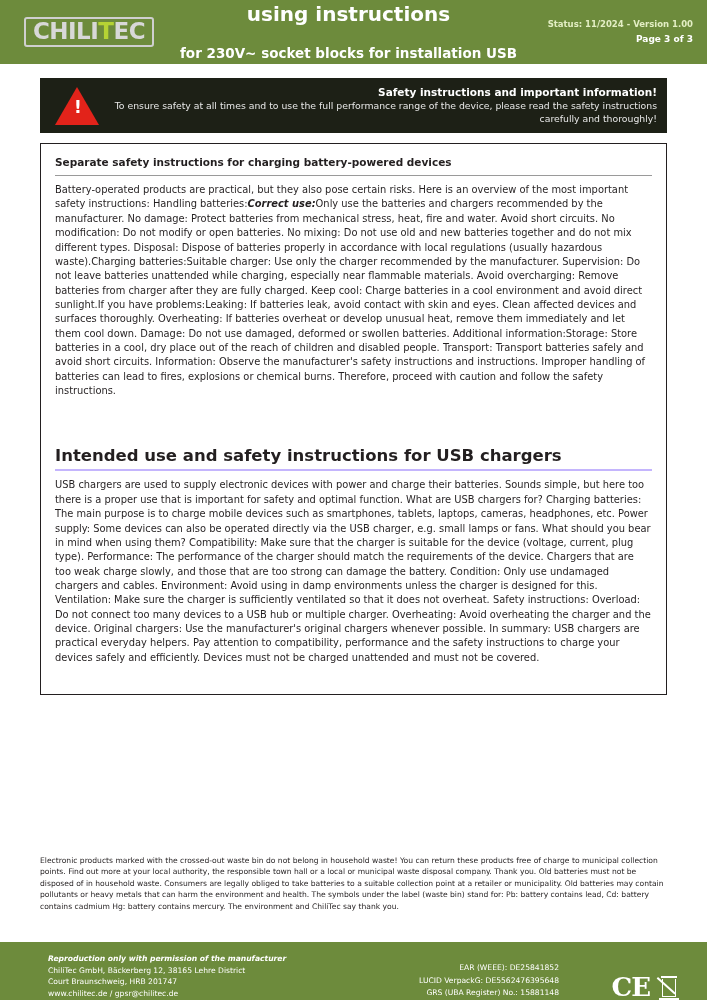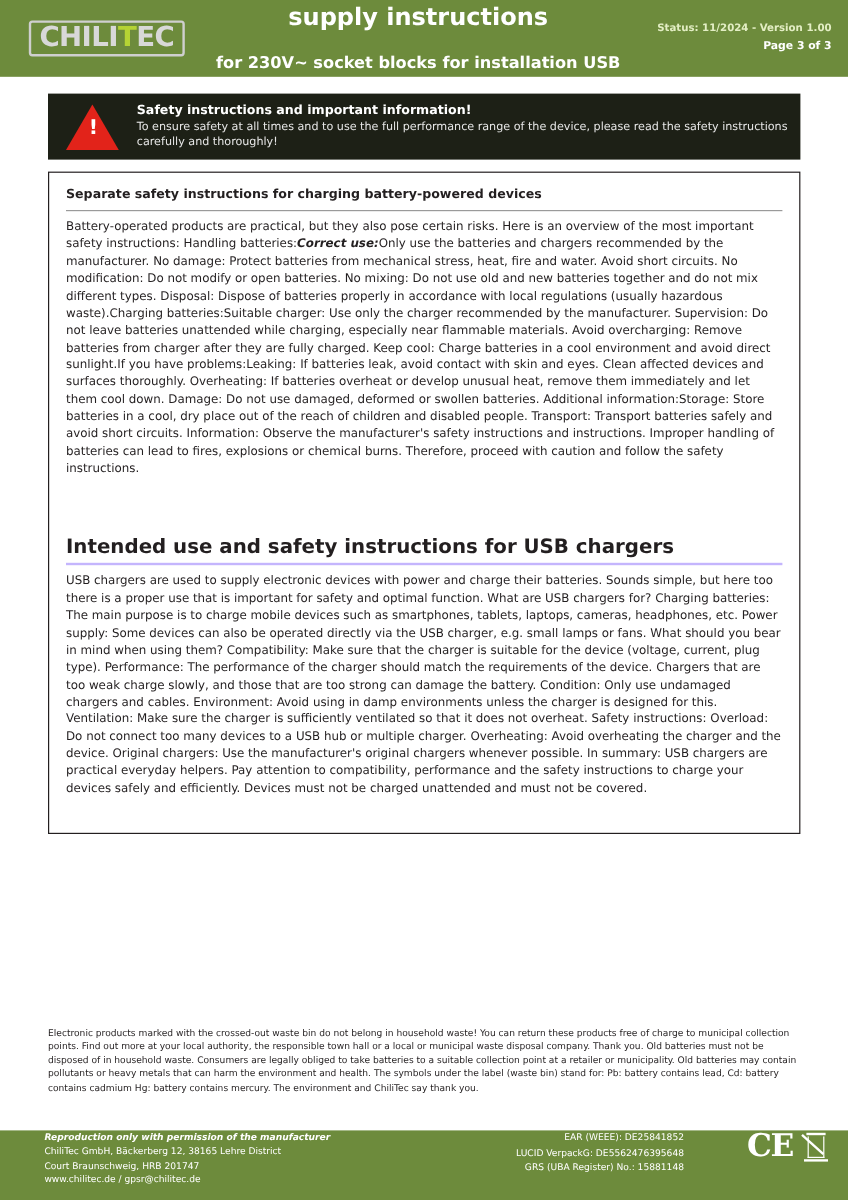--- a/index.html
+++ b/index.html
@@ -111,20 +111,21 @@
     color: #ffffff;
     font-size: 17px;
     font-weight: bold;
     line-height: 1;
     text-align: center;
   }
   .warn-text {
     padding: 8px 10px 8px 0;
     color: #ffffff;
     align-self: center;
+    text-align: right;
   }
   .warn-title {
     font-size: 10.5px;
     font-weight: bold;
     margin-bottom: 2px;
   }
   .warn-body {
     font-size: 9.3px;
     line-height: 1.35;
     color: #e7e7e7;
@@ -171,22 +172,22 @@
   }
 
   
   .footer {
     position: absolute;
     left: 0; right: 0; bottom: 0;
     height: 58px;
     background: #6d8b3c;
     color: #ffffff;
     display: flex;
-    align-items: flex-start;
-    padding: 0 11px;
+    align-items: flex-end;
+    padding: 0 22px;
   }
   .footer-left {
     flex: 0 0 300px;
     font-size: 7.6px;
     line-height: 1.55;
     padding-left: 26px;
   }
   .footer-left .fl-first { font-weight: bold; font-style: italic; }
   .footer-mid {
     flex: 1 1 auto;
@@ -240,21 +241,21 @@
 
 <div class="header">
   <div class="logo-box">
     <div class="logo-frame">
       <span class="logo">
         <span class="c1">CHILI</span><span class="c2">T</span><span class="c3">EC</span>
       </span>
     </div>
   </div>
   <div class="title-box">
-    <div class="title-main">supply instructions</div>
+    <div class="title-main">using instructions</div>
     <div class="title-sub">for 230V~ socket blocks for installation USB</div>
   </div>
   <div class="meta-box">
     <div>Status: 11/2024 - Version 1.00</div>
     <div class="page">Page 3 of 3</div>
   </div>
 </div>
 
 <div class="warn">
   <div class="warn-icon-cell">

